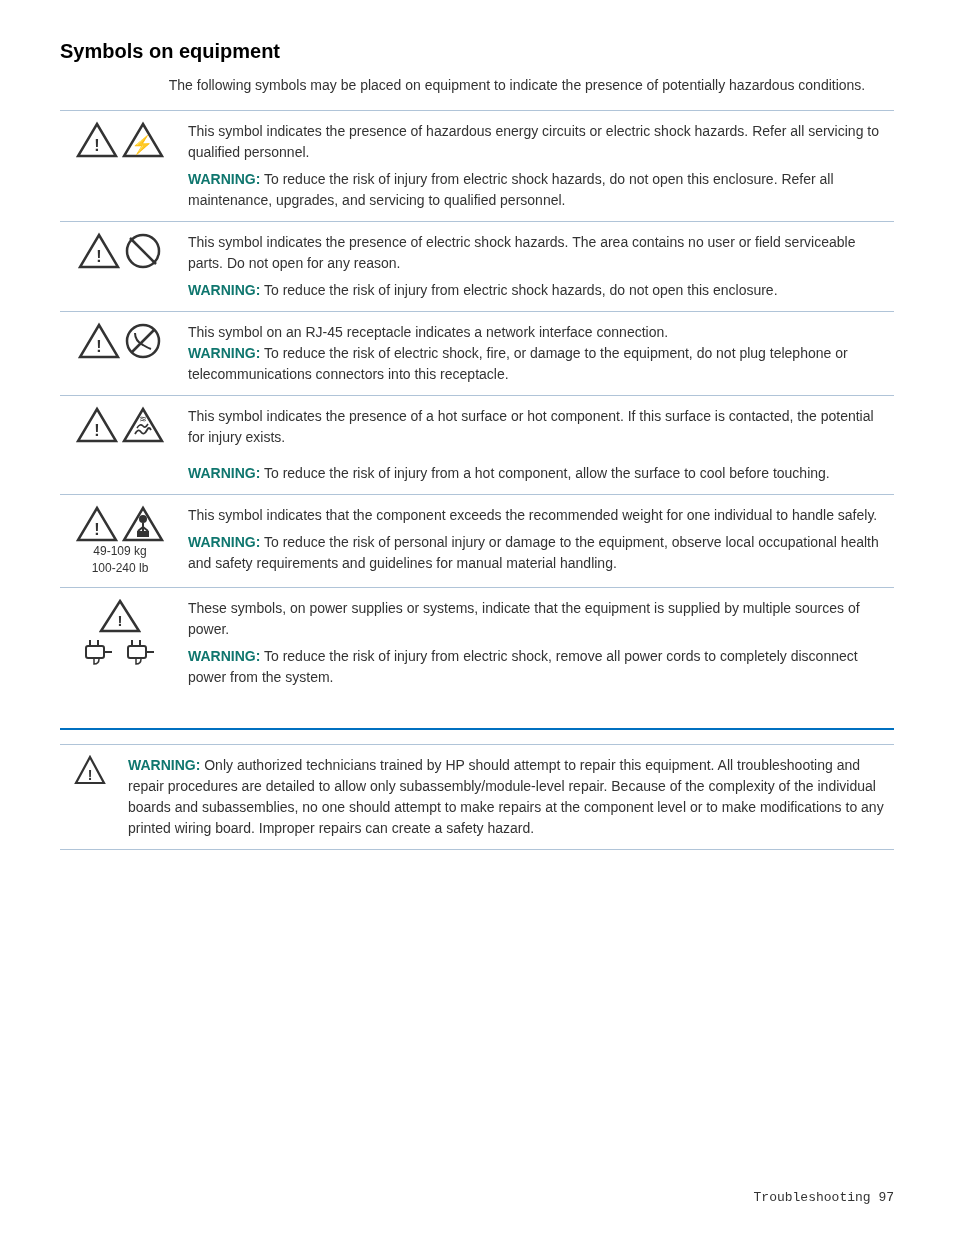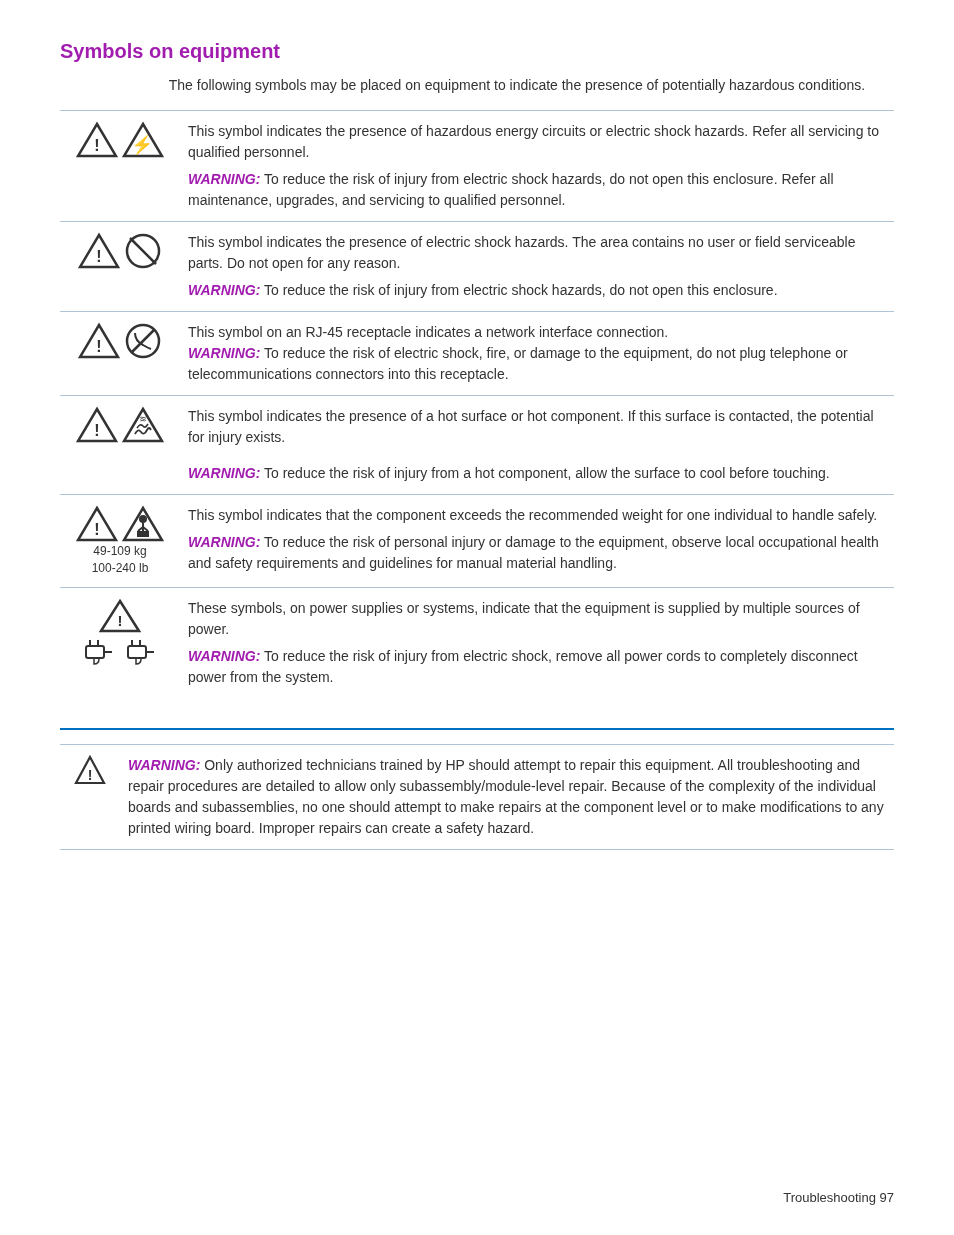--- a/index.html
+++ b/index.html
@@ -6,21 +6,21 @@
     body {
       font-family: Arial, Helvetica, sans-serif;
       font-size: 14px;
       color: #333;
       background: #fff;
       width: 954px;
       min-height: 1235px;
       padding: 40px 60px 60px 60px;
     }
     h2 {
-      color: #a21caf;
+      color: #000000;
       font-size: 20px;
       font-weight: bold;
       margin-bottom: 12px;
     }
     .intro-text {
       margin-left: 80px;
       margin-bottom: 14px;
       line-height: 1.5;
       text-align: center;
     }
@@ -36,23 +36,22 @@
     }
     .symbol-cell {
       width: 120px;
       text-align: center;
       padding-top: 14px;
     }
     .text-cell {
       line-height: 1.5;
     }
     .warning-label {
-      color: #a21caf;
+      color: #0f766e;
       font-weight: bold;
-      font-style: italic;
     }
     .weight-label {
       font-size: 12px;
       text-align: center;
       margin-top: 0;
       line-height: 1.4;
     }
     
     .icon-group svg {
       display: inline-block;
@@ -80,20 +79,21 @@
       width: 60px;
       text-align: center;
       padding-top: 8px;
     }
     .footer {
       position: fixed;
       bottom: 30px;
       right: 60px;
       font-size: 13px;
       color: #333;
+      font-family: Liberation Mono, monospace;
     }
   </style>
 </head>
 <body>
 
 <h2>Symbols on equipment</h2>
 <p class="intro-text">The following symbols may be placed on equipment to indicate the presence of potentially hazardous conditions.</p>
 
 <table class="symbols-table">
 

